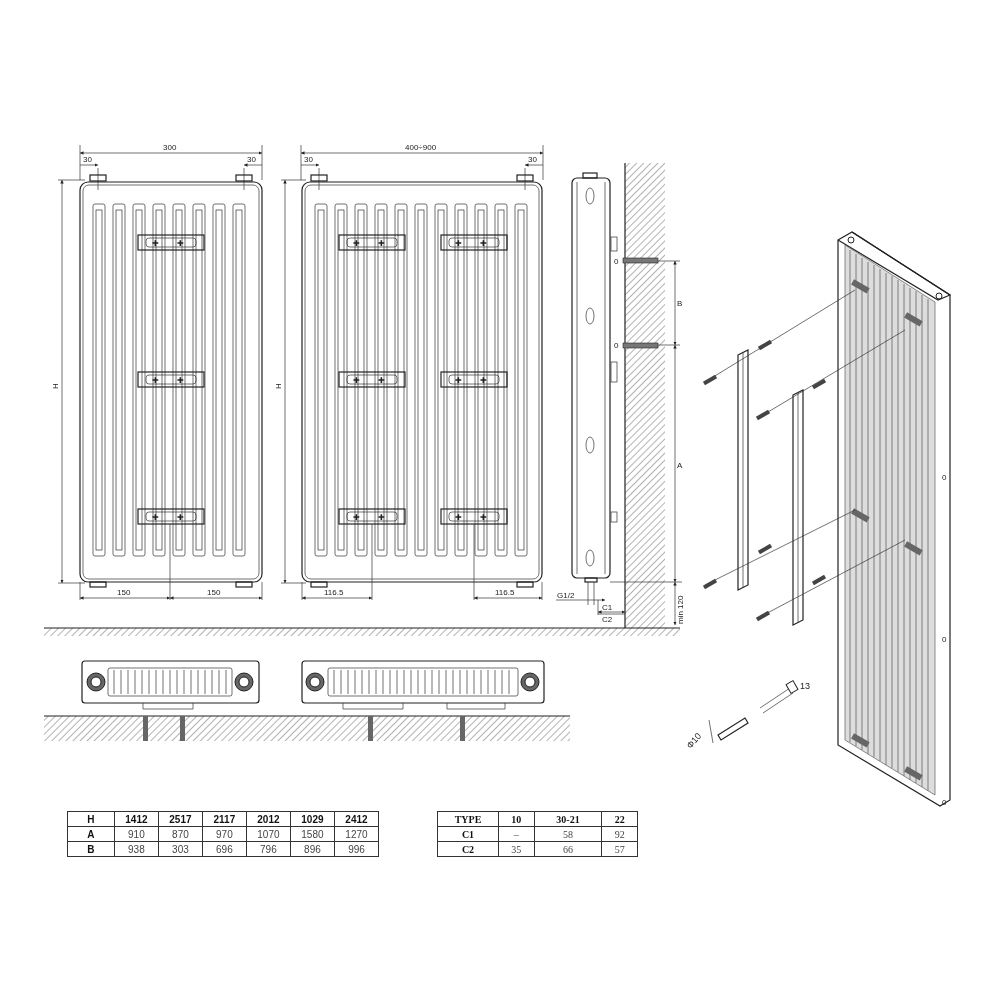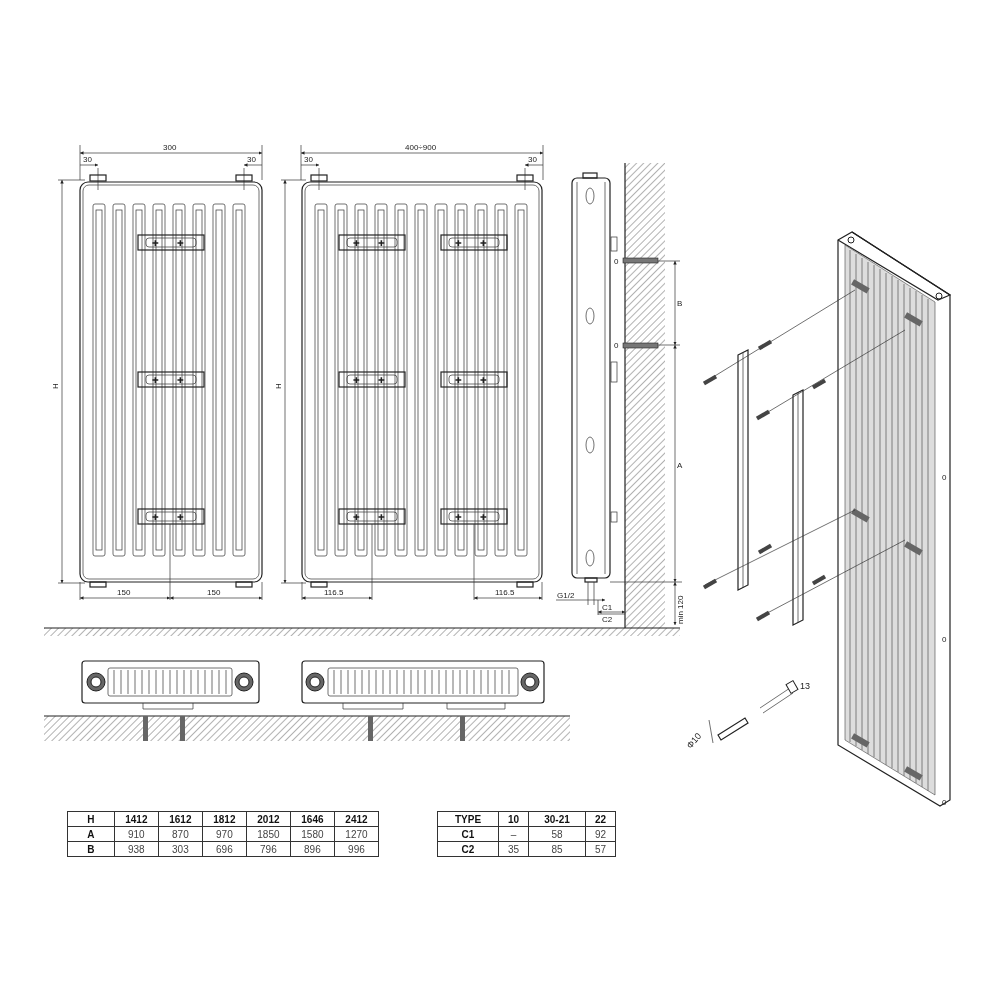--- a/index.html
+++ b/index.html
@@ -9,21 +9,21 @@
   .thin { stroke: #333; fill: none; stroke-width: 0.7; }
   .dim { stroke: #333; fill: none; stroke-width: 0.7; }
   .txt { font-family: "Liberation Sans", sans-serif; font-size: 8px; fill: #222; }
   .txt-lbl { font-family: "Liberation Sans", sans-serif; font-size: 9px; fill: #222; }
   table.spec { position: absolute; border-collapse: collapse; font-family: "Liberation Sans", sans-serif; font-size: 10px; }
   table.spec td { border: 1px solid #333; text-align: center; height: 14px; padding: 0 2px; color: #444; }
   table.spec td.hd { font-weight: bold; color: #111; }
   #tbl-h { left: 67px; top: 811px; width: 312px; }
   #tbl-h td { width: 42px; }
   #tbl-h td:first-child { width: 48px; }
-  #tbl-type { left: 437px; top: 811px; width: 179px; }
+  #tbl-type { left: 437px; top: 811px; width: 201px; font-family: Liberation Serif, serif; }
   #tbl-type td:first-child { width: 56px; }
 </style>
 </head>
 <body>
 
 <svg width="1000" height="1000" viewBox="0 0 1000 1000">
   <defs>
     <pattern id="hatch" patternUnits="userSpaceOnUse" width="5" height="5" patternTransform="rotate(45)">
       <line x1="0" y1="0" x2="0" y2="5" stroke="#555" stroke-width="0.9"></line>
     </pattern>
@@ -381,32 +381,32 @@
       <text class="txt-lbl" x="800" y="689">13</text>
     </g>
   </g>
 </svg>
 
 <table id="tbl-h" class="spec">
   <tbody>
       <tr>
     <td class="hd">H</td>
     <td class="hd">1412</td>
-    <td class="hd">1612</td>
-    <td class="hd">1812</td>
+    <td class="hd">2517</td>
+    <td class="hd">2117</td>
     <td class="hd">2012</td>
-    <td class="hd">1646</td>
+    <td class="hd">1029</td>
     <td class="hd">2412</td>
   </tr>
   <tr>
     <td class="hd">A</td>
     <td>910</td>
     <td>870</td>
     <td>970</td>
-    <td>1850</td>
+    <td>1070</td>
     <td>1580</td>
     <td>1270</td>
   </tr>
   <tr>
     <td class="hd">B</td>
     <td>938</td>
     <td>303</td>
     <td>696</td>
     <td>796</td>
     <td>896</td>
@@ -425,17 +425,17 @@
   </tr>
   <tr>
     <td class="hd">C1</td>
     <td>–</td>
     <td>58</td>
     <td>92</td>
   </tr>
   <tr>
     <td class="hd">C2</td>
     <td>35</td>
-    <td>85</td>
+    <td>66</td>
     <td>57</td>
   </tr>
 </tbody>
   </table>
 
 </body></html>

